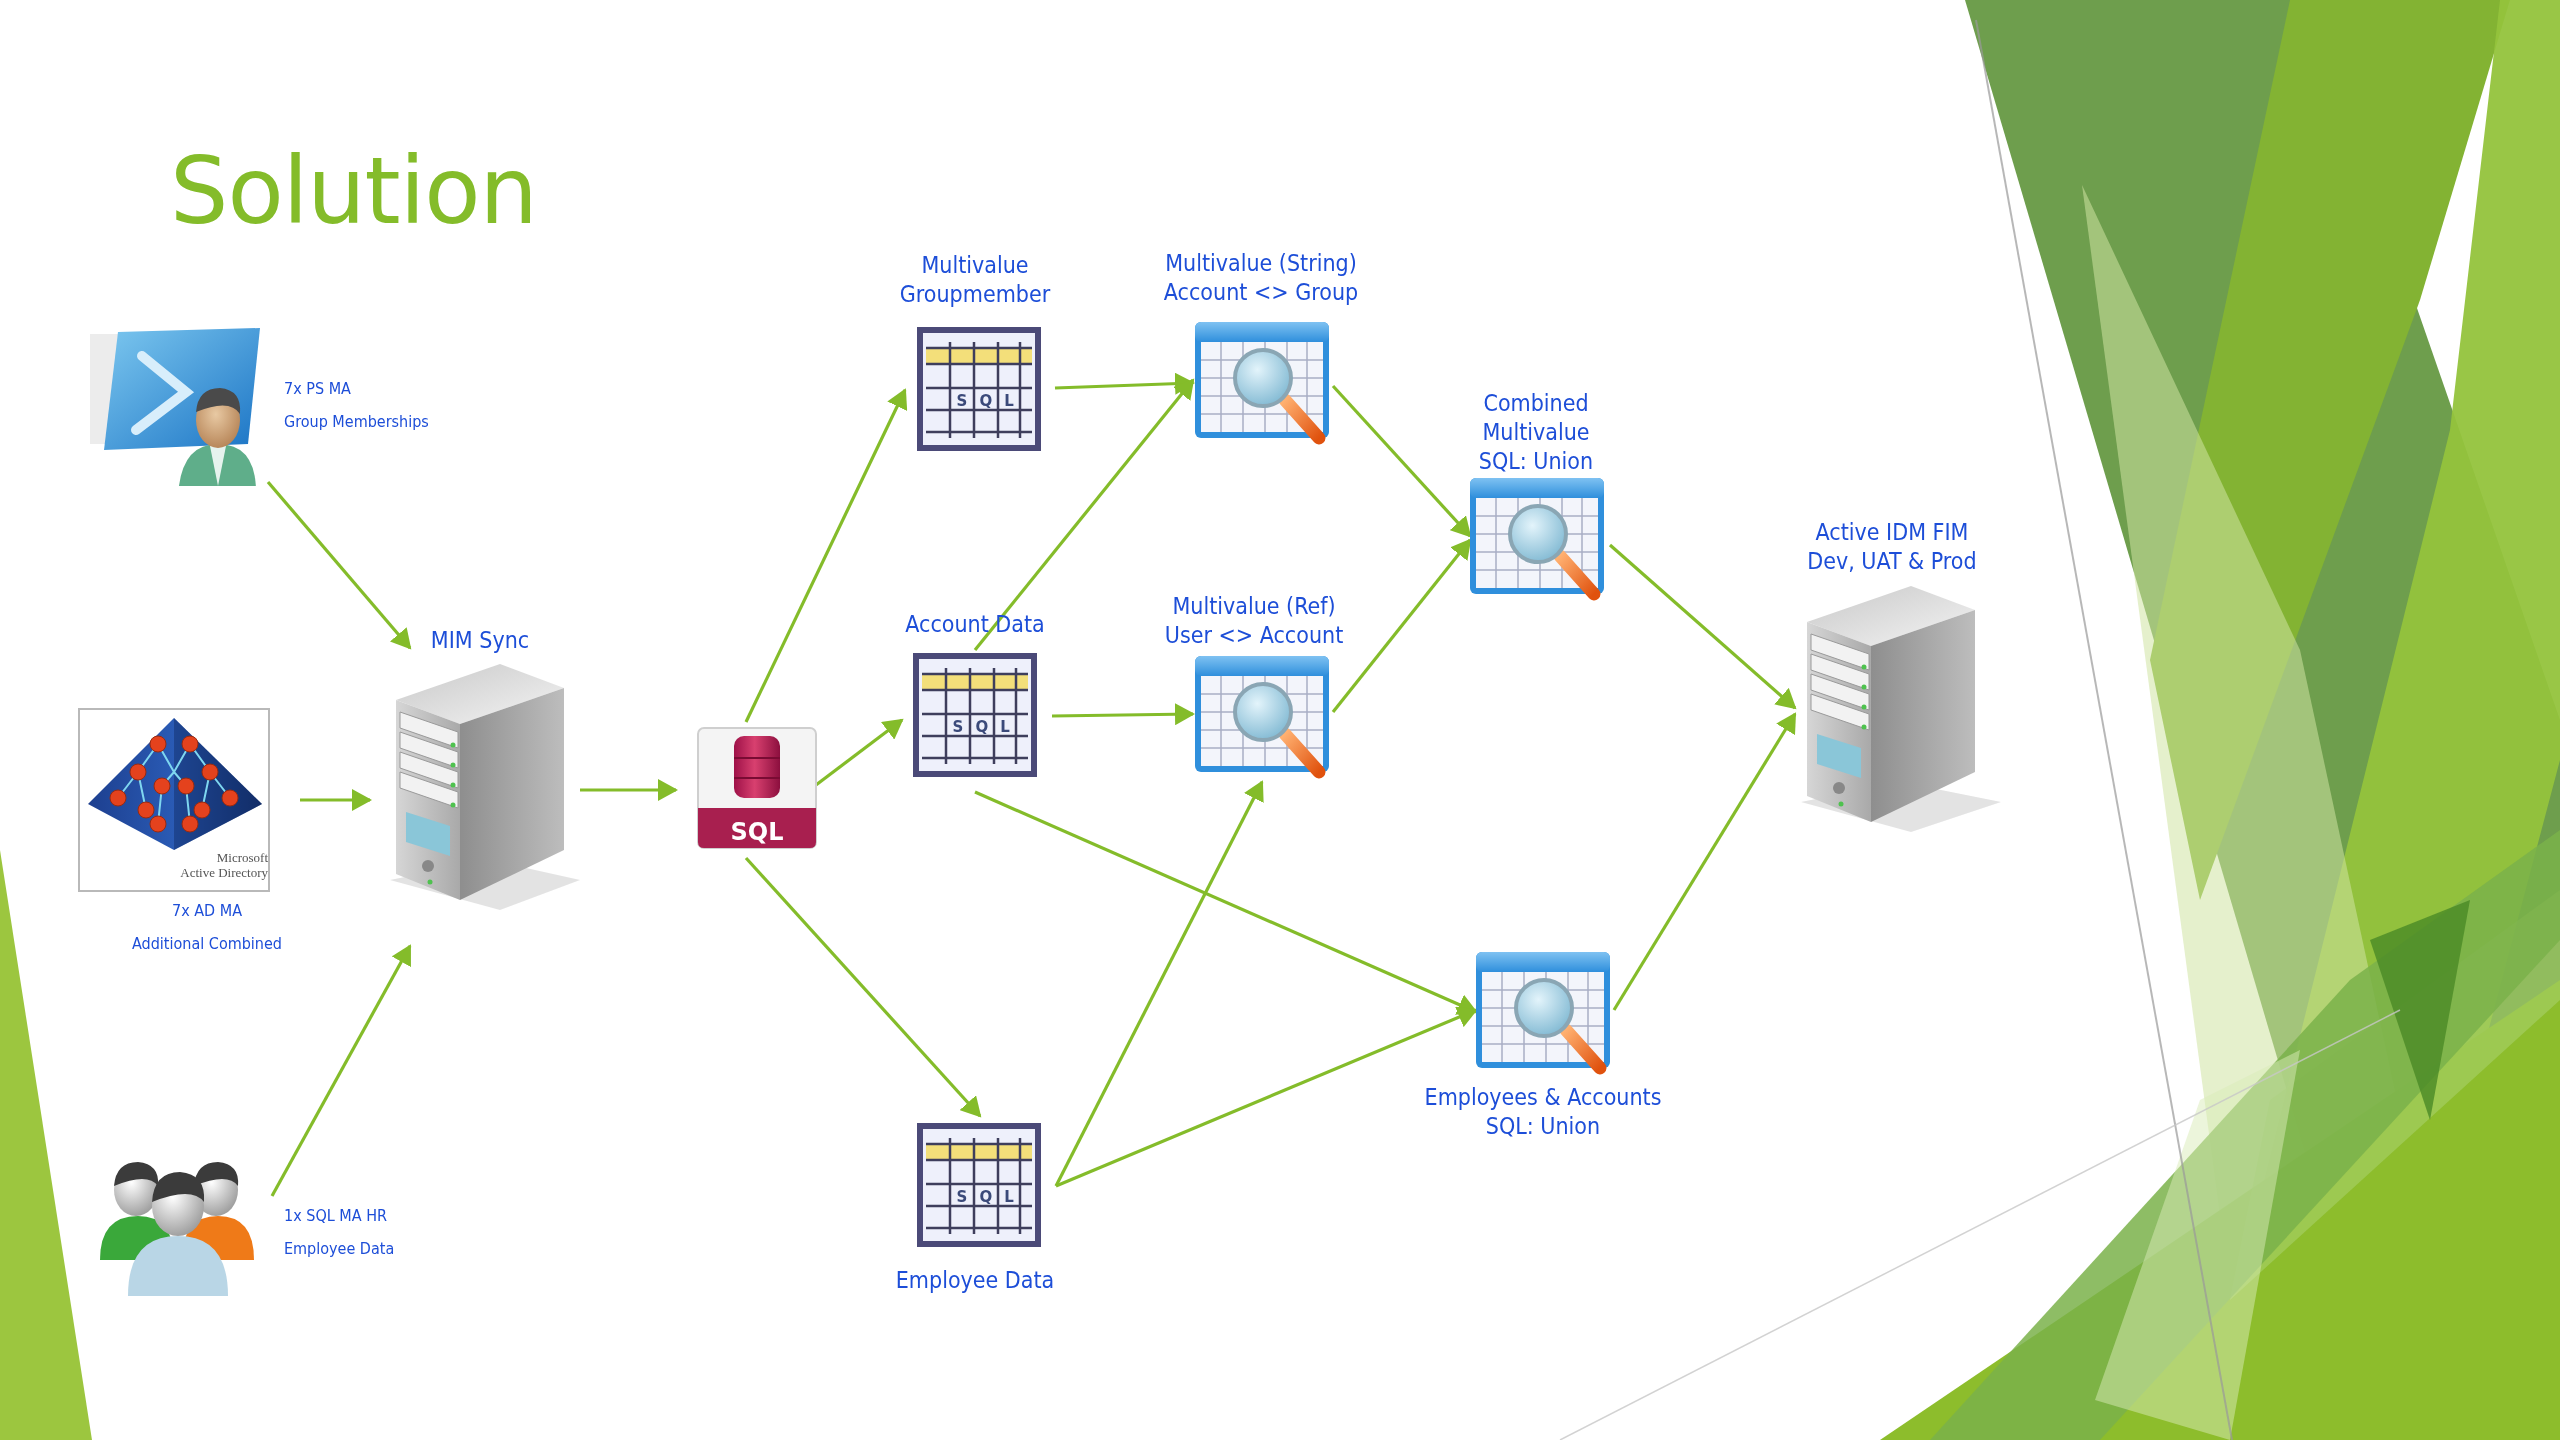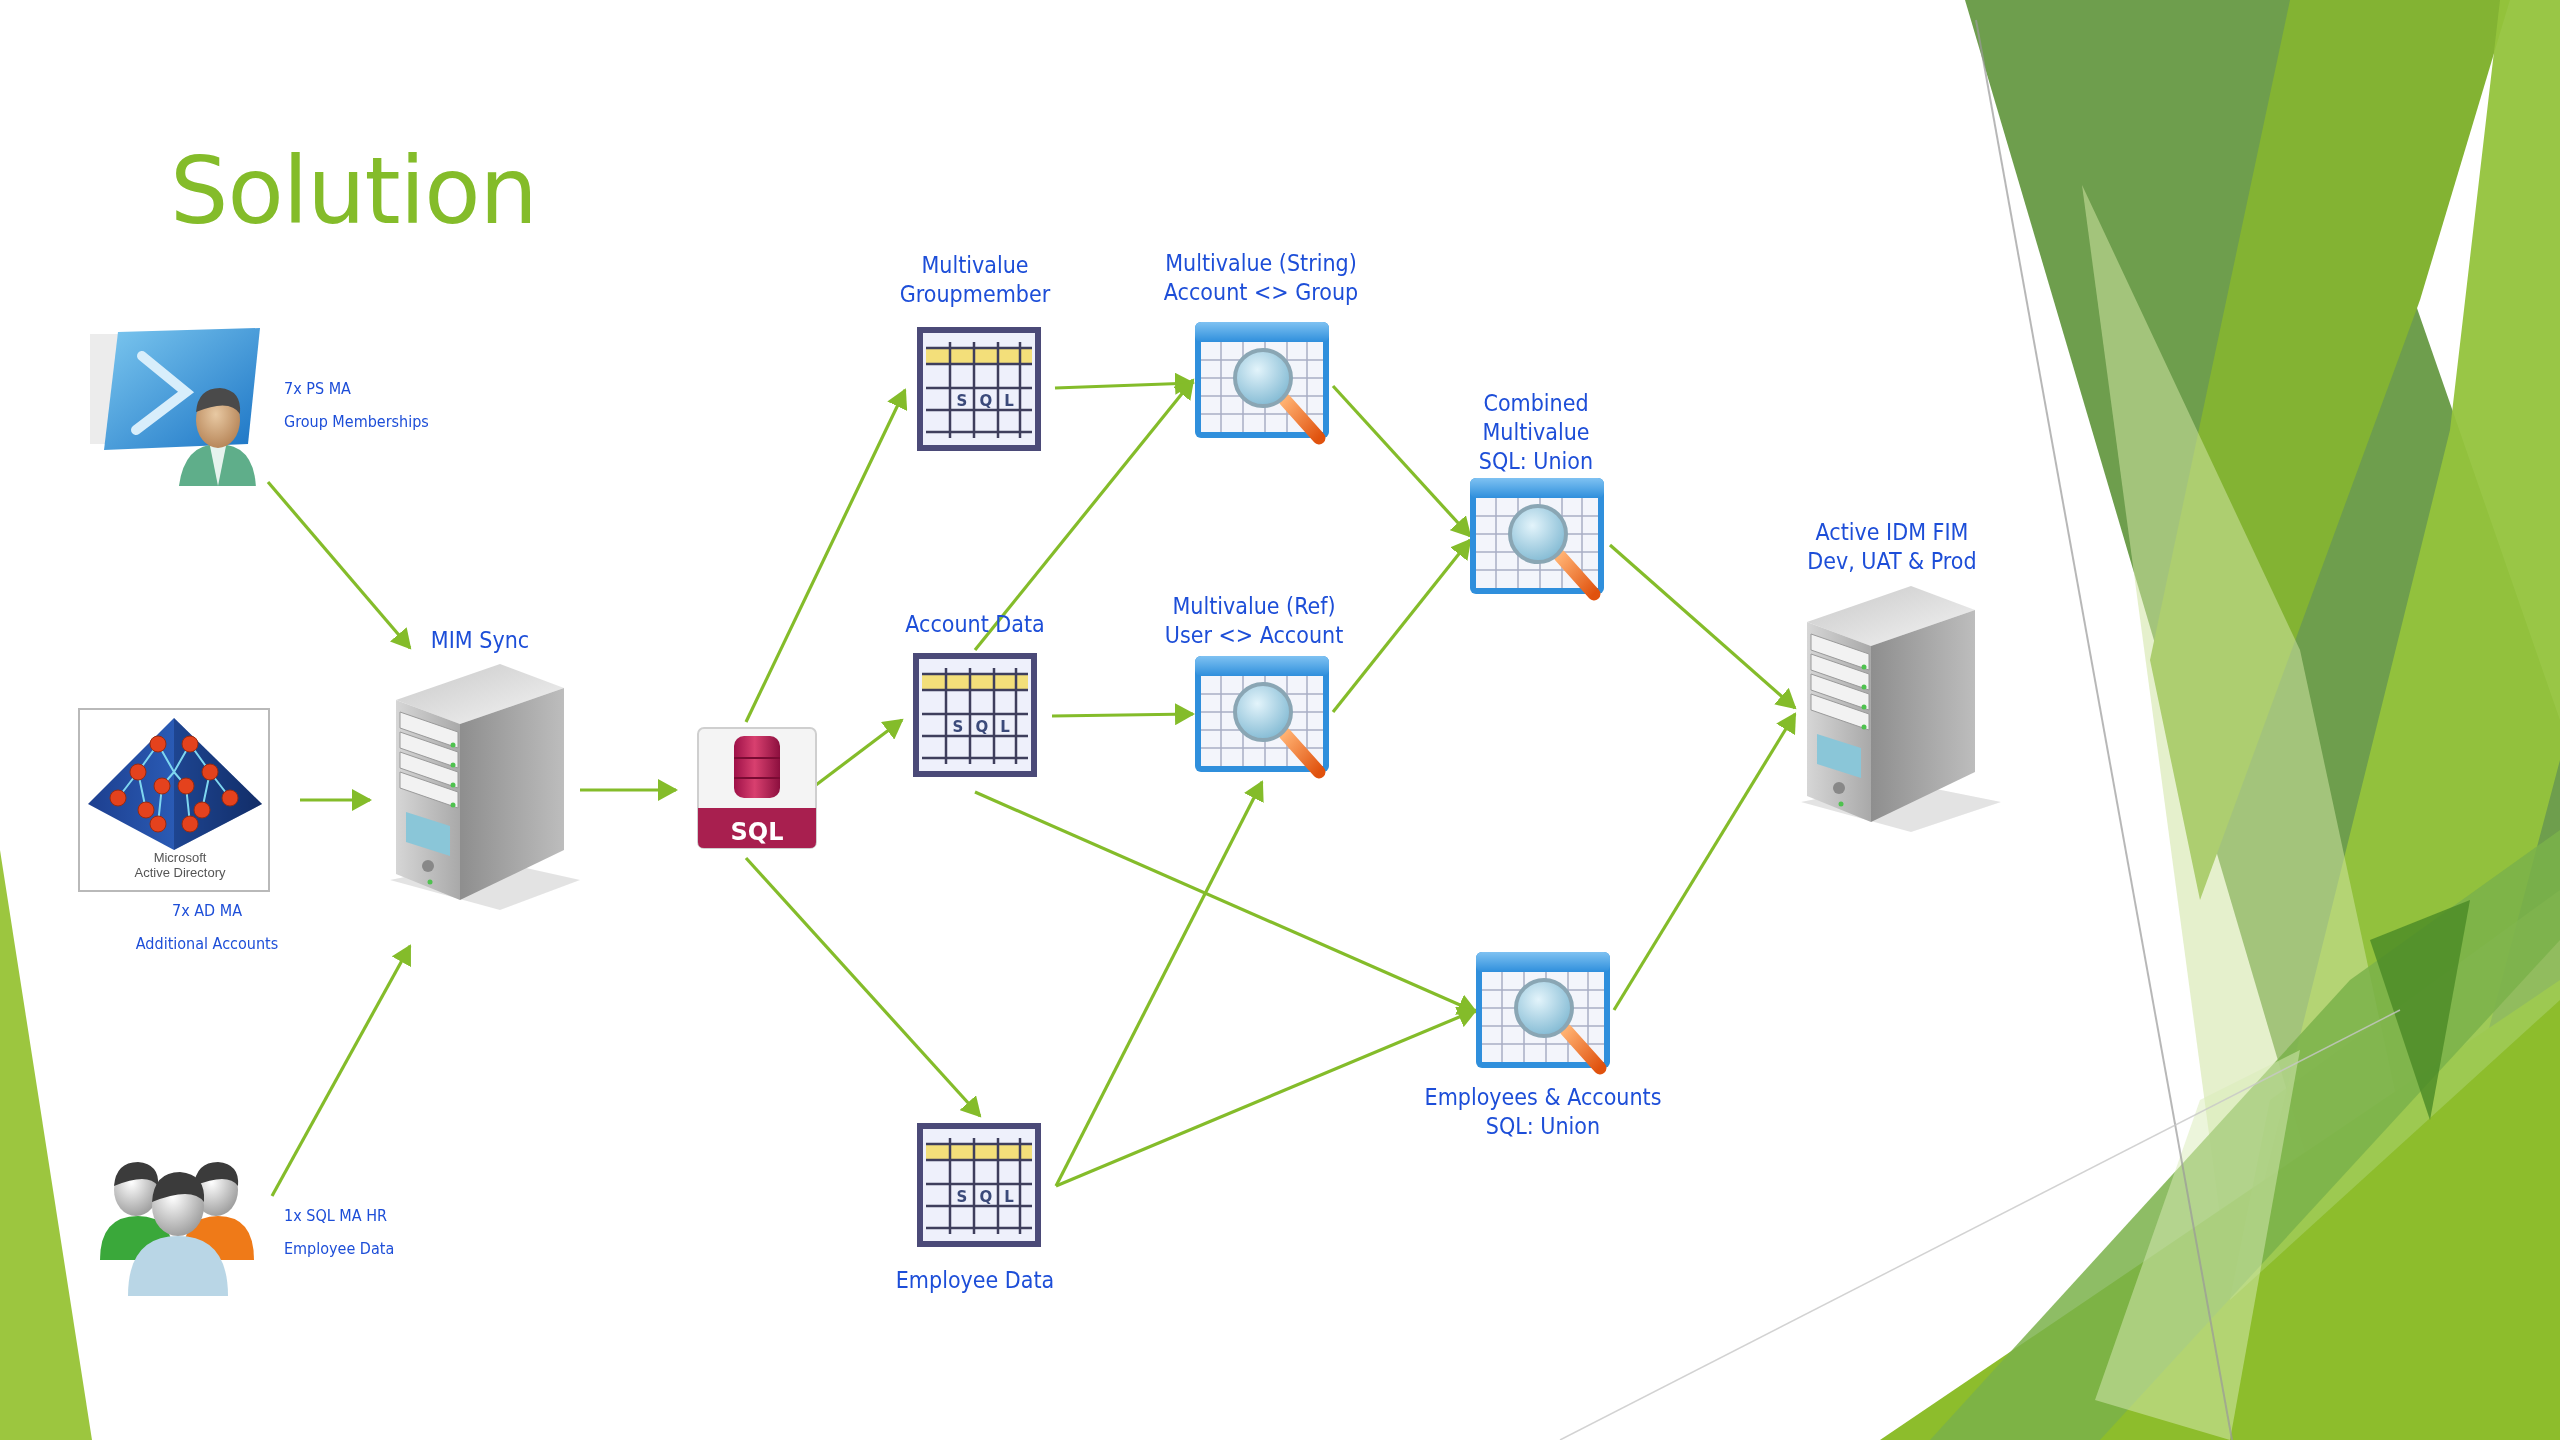--- a/index.html
+++ b/index.html
@@ -119,28 +119,28 @@
       <circle cx="82" cy="74" r="8"></circle>
         <circle cx="106" cy="74" r="8"></circle>
       <circle cx="38" cy="86" r="8"></circle>
         <circle cx="150" cy="86" r="8"></circle>
       <circle cx="66" cy="98" r="8"></circle>
         <circle cx="122" cy="98" r="8"></circle>
       <circle cx="78" cy="112" r="8"></circle>
         <circle cx="110" cy="112" r="8"></circle>
     </g>
   </svg>
-  <div style="position:absolute;left:12px;right:0;top:140px;text-align:center;font-size:13px;line-height:15px;color:#555;font-family:Liberation Sans, sans-serif;">
+  <div style="position:absolute;left:12px;right:0;top:140px;text-align:right;font-size:13px;line-height:15px;color:#555;font-family:Liberation Serif, serif;">
     <div>Microsoft</div>
     <div>Active Directory</div>
   </div>
 </div>
 <div class="lbl big c" style="left:188px;top:894px;margin-left:19px;">
   <div>7x AD MA</div>
-  <div>Additional Accounts</div>
+  <div>Additional Combined</div>
 </div>
 
 <div class="node" style="left:92px;top:1150px;width:170px;height:150px;">
   <svg width="170" height="150" viewBox="0 0 170 150">
     <defs>
       <radialGradient id="hd" cx="0.4" cy="0.35" r="0.7">
           <stop offset="0" stop-color="#ffffff"></stop>
           <stop offset="1" stop-color="#9a9a9a"></stop>
         </radialGradient>
     </defs>

